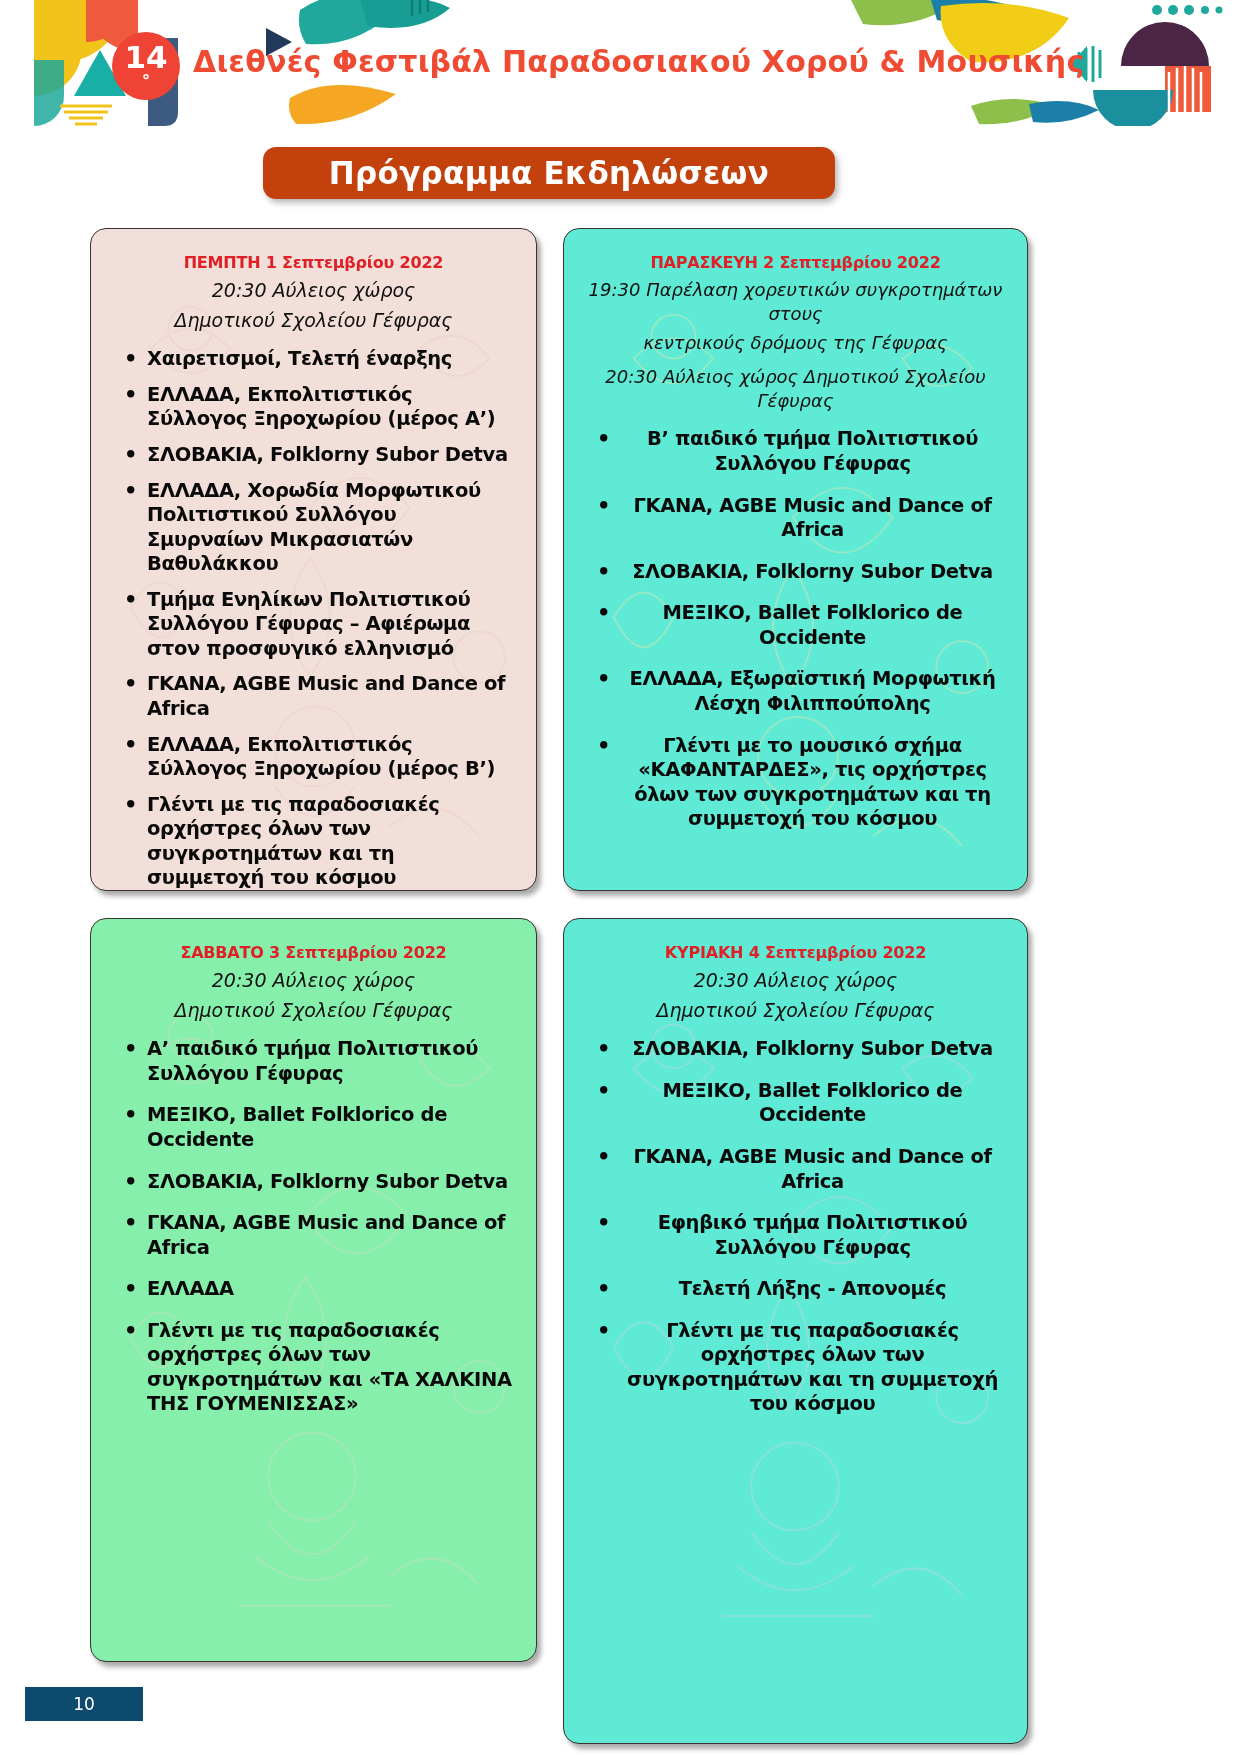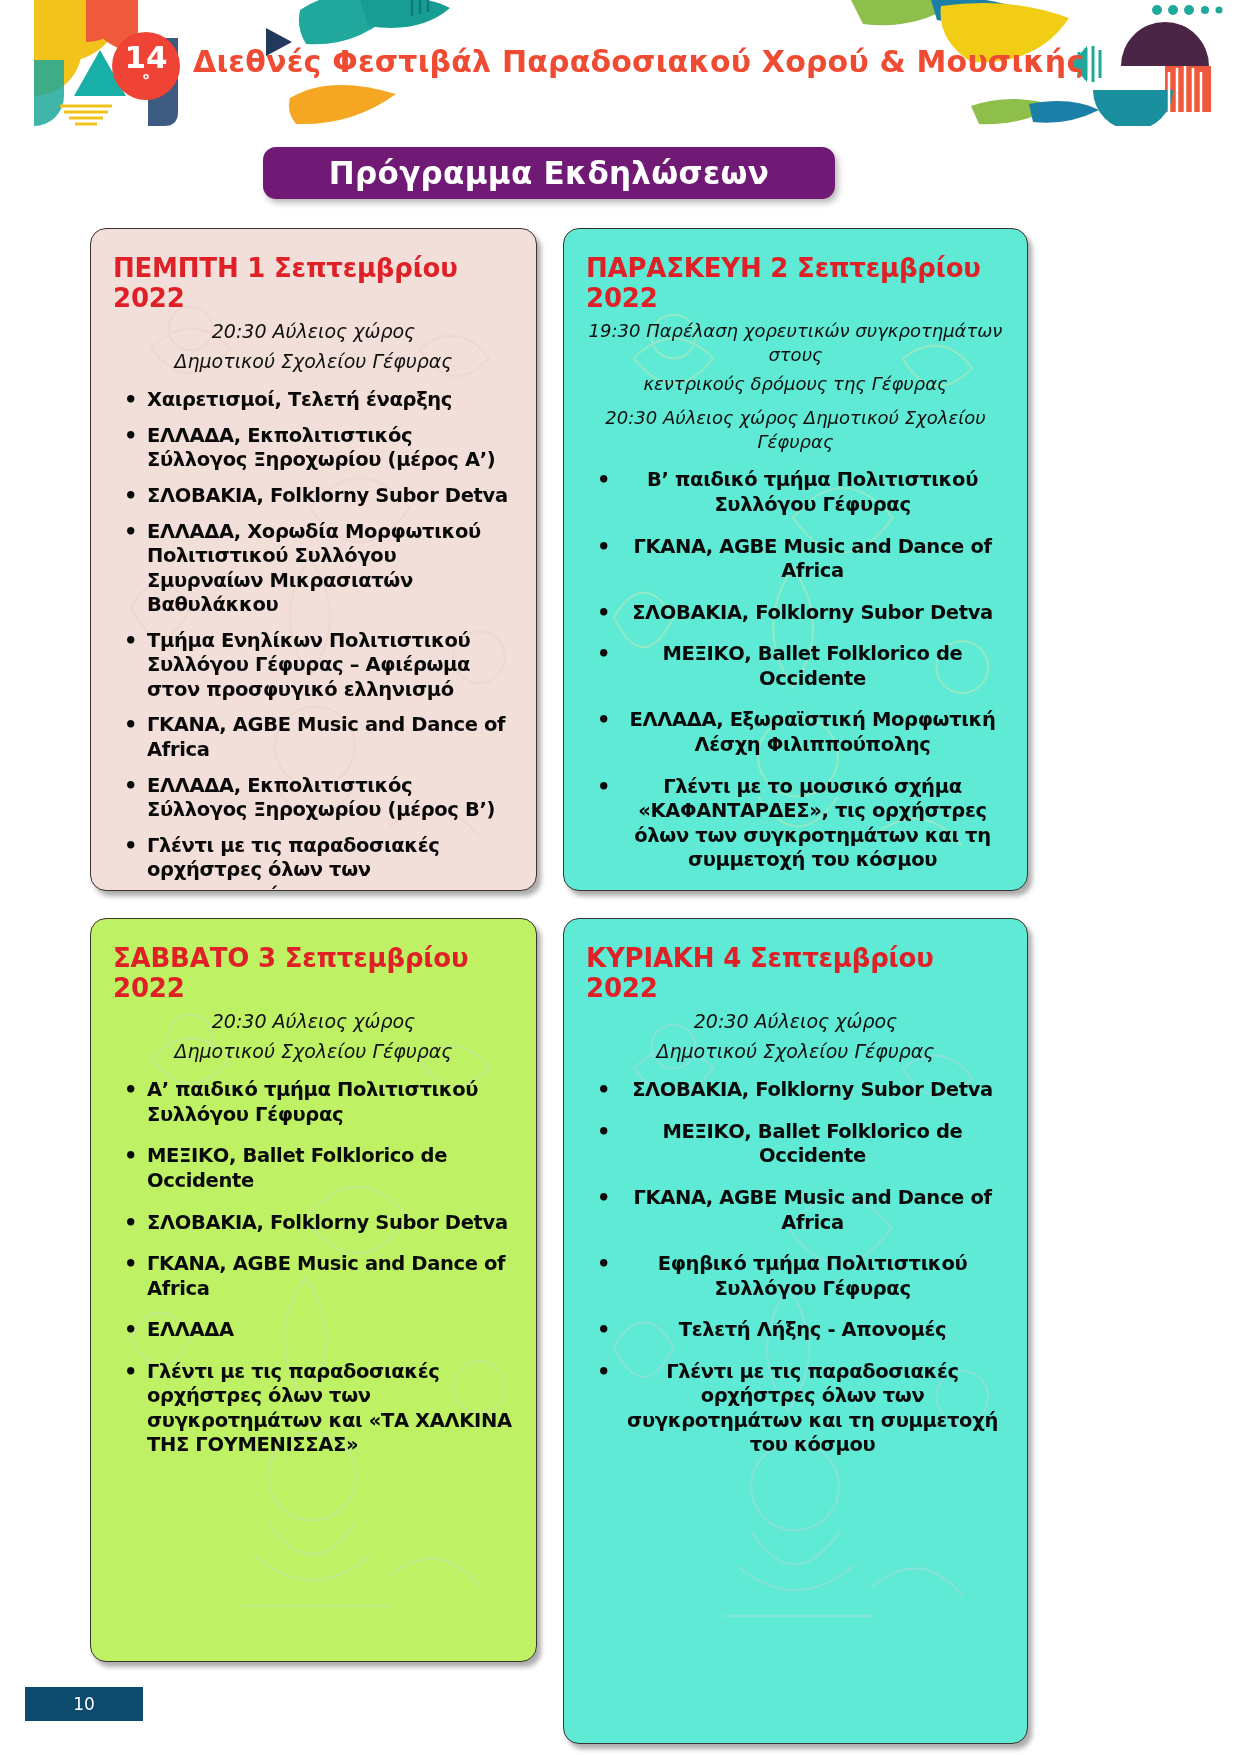--- a/index.html
+++ b/index.html
@@ -49,21 +49,21 @@
     line-height: 1;
     flex-direction: column;
   }
   .badge-14 .deg { font-size: 17px; vertical-align: super; }
 
   
   .pill {
     position: absolute;
     left: 263px; top: 147px;
     width: 572px; height: 52px;
-    background: #701a75;
+    background: #c2410c;
     border-radius: 13px;
     display: flex;
     align-items: center;
     justify-content: center;
     box-shadow: 3px 4px 6px rgba(0,0,0,0.28);
   }
   .pill-text {
     color: #ffffff;
     font-size: 31px;
     font-weight: 700;
@@ -88,27 +88,28 @@
   .card-bg-pattern {
     position: absolute;
     left: 0; top: 0; right: 0; bottom: 0;
     pointer-events: none;
     opacity: 0.45;
   }
   .card-inner { position: relative; z-index: 2; }
 
   .card-thu { left: 90px;  top: 0;    width: 447px; height: 663px; background: #f2dfd9; }
   .card-fri { left: 563px; top: 0;    width: 465px; height: 663px; background: #5eead4; }
-  .card-sat { left: 90px;  top: 690px; width: 447px; height: 744px; background: #bef264; }
+  .card-sat { left: 90px;  top: 690px; width: 447px; height: 744px; background: #86efac; }
   .card-sun { left: 563px; top: 690px; width: 465px; height: 826px; background: #5eead4; }
 
   .card-title {
     color: #e02027;
     font-weight: 700;
-    font-size: 26px;
+    font-size: 16px;
+    text-align: center;
     margin: 4px 0 6px 0;
     font-family: "DejaVu Sans", sans-serif;
     letter-spacing: -0.2px;
   }
   .card-sub {
     font-style: italic;
     font-size: 19px;
     color: #101010;
     text-align: center;
     line-height: 1.35;

